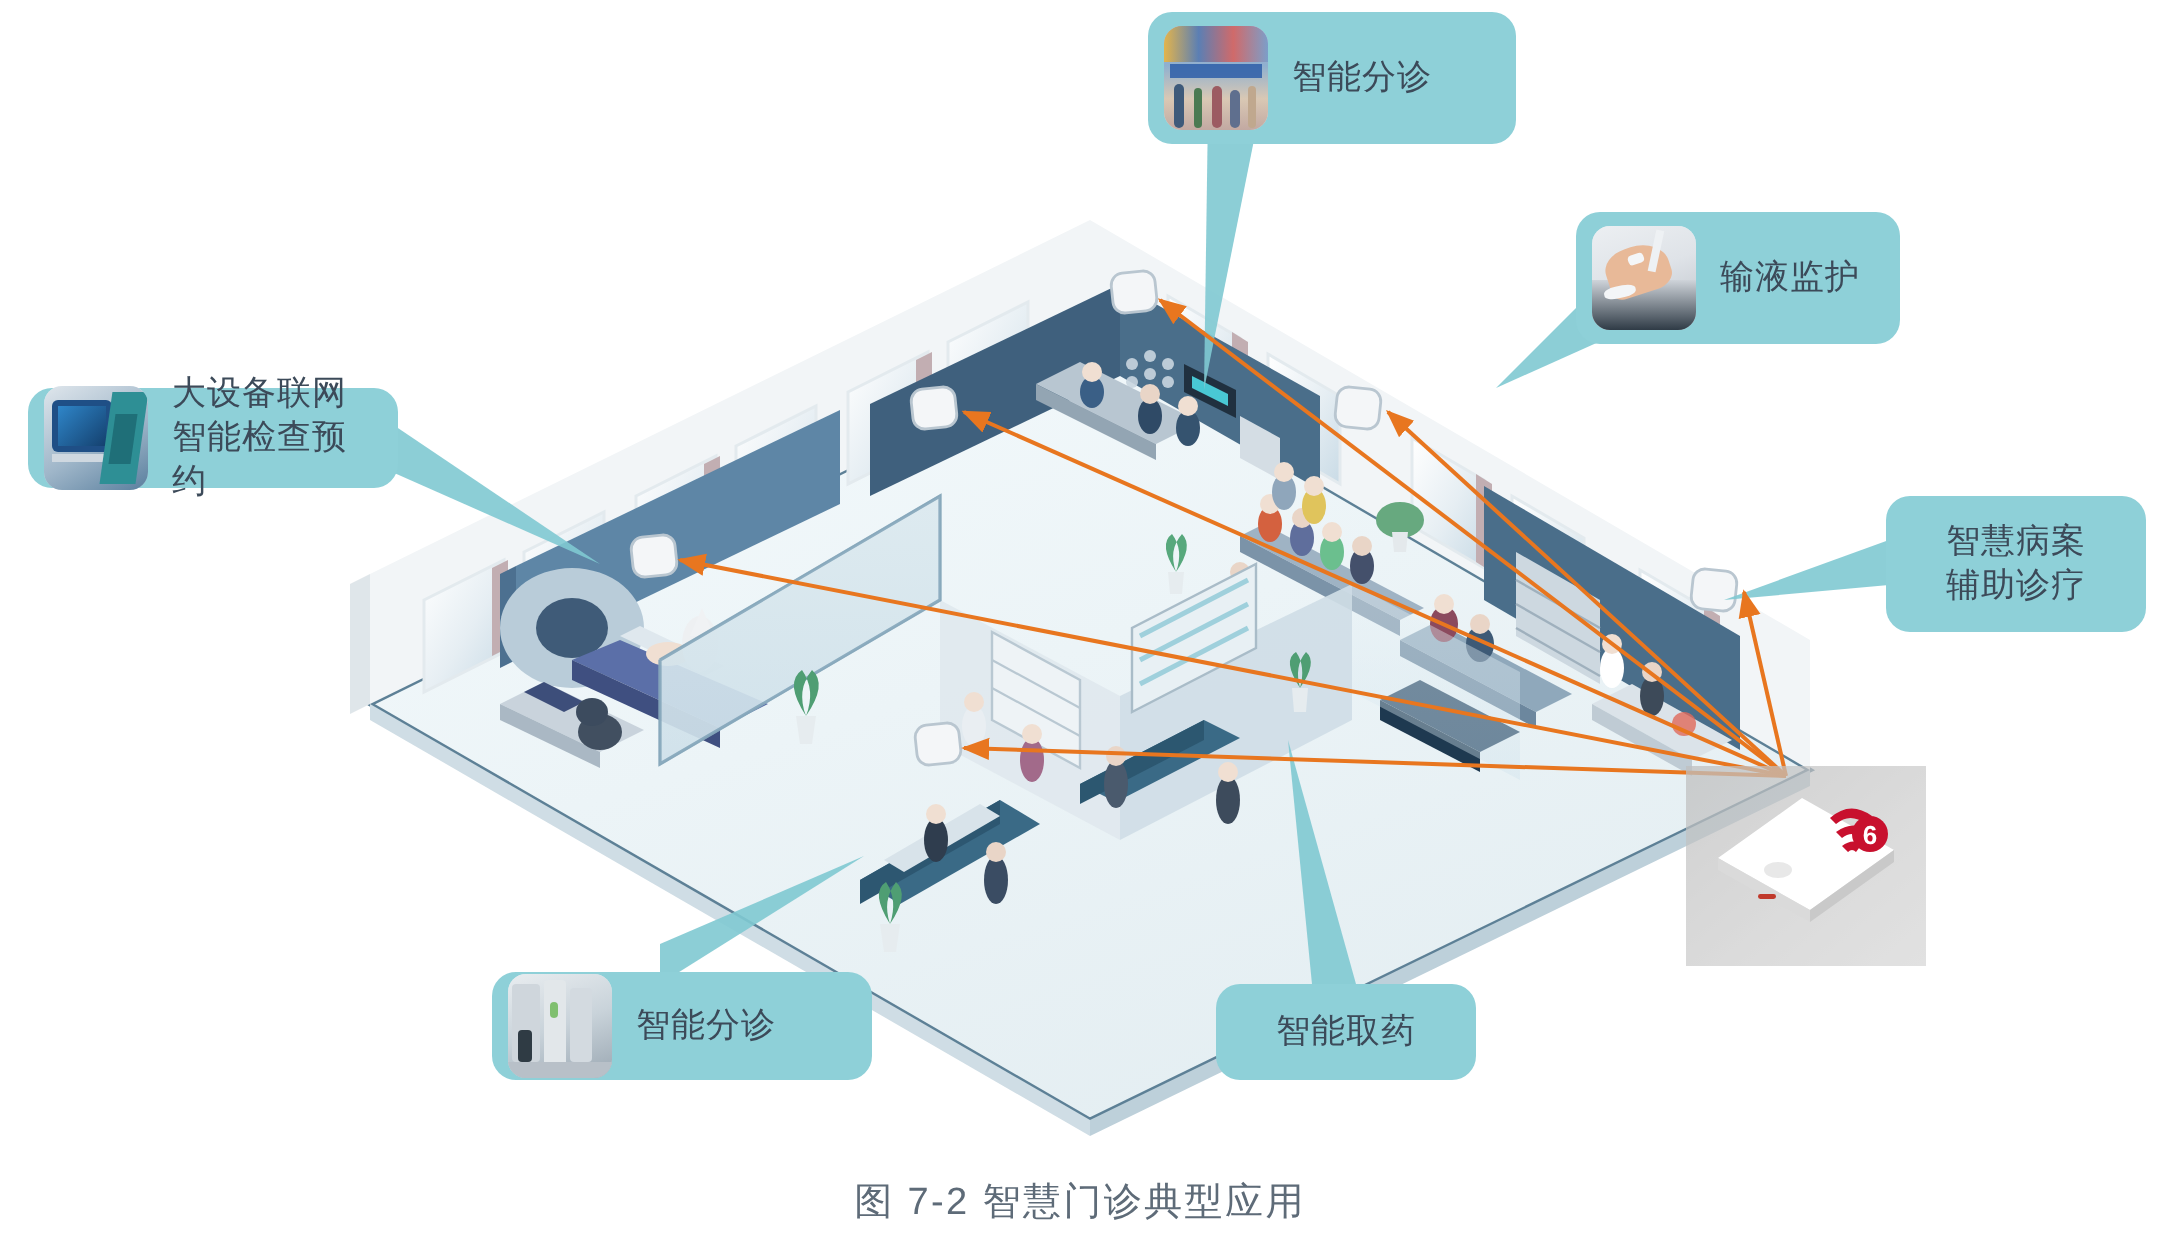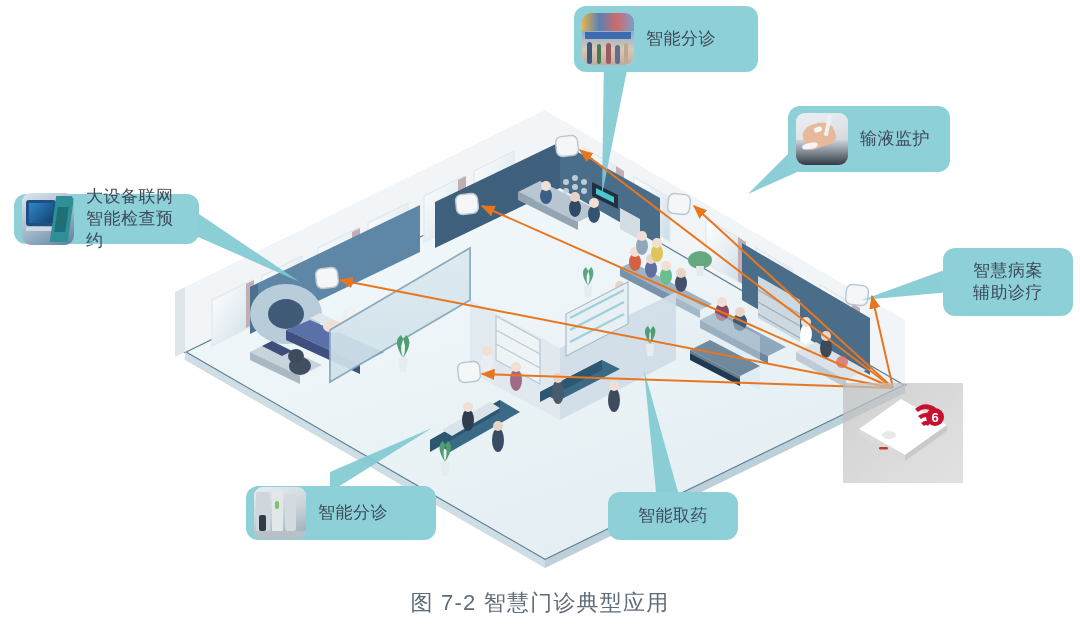--- a/index.html
+++ b/index.html
@@ -30,21 +30,21 @@
     line-height:22px;
     letter-spacing:.5px;
     white-space:pre-line;
     font-weight:400;
   }
   .callout.with-thumb{padding:7px 16px 7px 8px;gap:12px;}
   .callout.no-thumb{padding:19px 18px;justify-content:center;}
 
   .caption{
     position:absolute;left:0;top:588px;width:1080px;text-align:center;
-    color:#5e6b78;font-size:22px;letter-spacing:1.2px;
+    color:#5e6b78;font-size:19px;letter-spacing:1.2px;
   }
 
   
   .ph{position:absolute;inset:0;}
   .ph i{position:absolute;display:block;}
 </style>
 </head>
 <body>
 
 <div id="stage">

